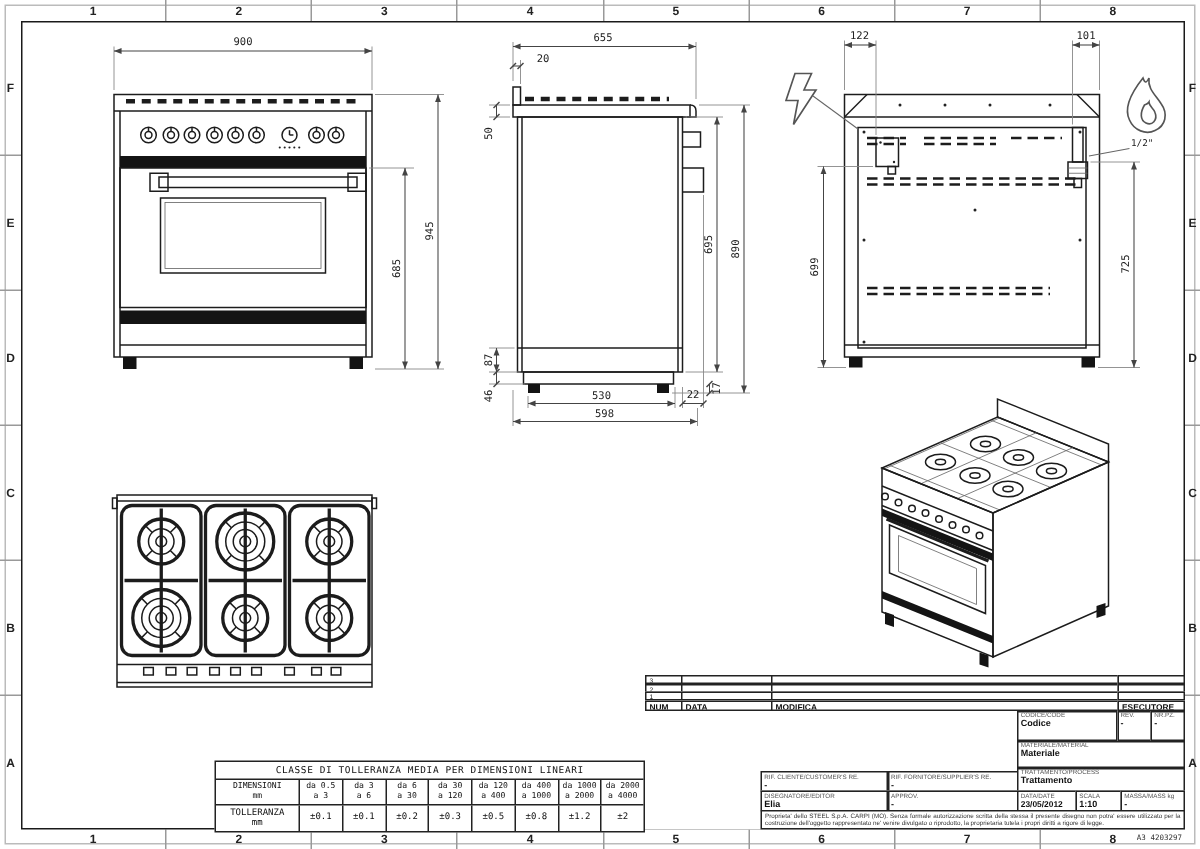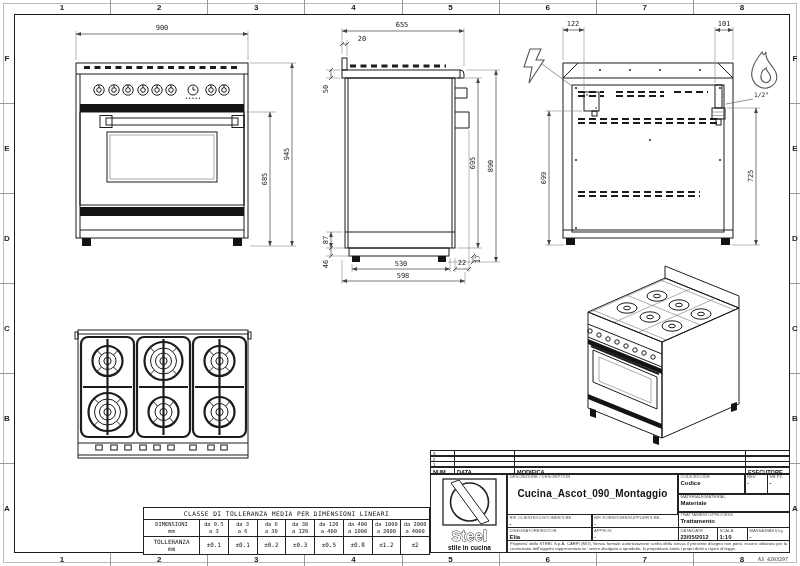--- a/index.html
+++ b/index.html
@@ -466,34 +466,21 @@
     <div class="c" style="left:315px;top:5.5px;width:45px;height:6px"></div>
     <div class="c revnum" style="left:0;top:11px;width:25px;height:6px">1</div>
     <div class="c" style="left:24px;top:11px;width:61px;height:6px"></div>
     <div class="c" style="left:84px;top:11px;width:232px;height:6px"></div>
     <div class="c" style="left:315px;top:11px;width:45px;height:6px"></div>
     <div class="c hdr" style="left:0;top:16.5px;width:25px;height:7.5px">NUM</div>
     <div class="c hdr" style="left:24px;top:16.5px;width:61px;height:7.5px">DATA</div>
     <div class="c hdr" style="left:84px;top:16.5px;width:232px;height:7.5px">MODIFICA</div>
     <div class="c hdr" style="left:315px;top:16.5px;width:45px;height:7.5px">ESECUTORE</div>
 
-    <div class="c" style="left:0;top:23.5px;width:77px;height:79.5px">
-      <svg width="76" height="78" viewBox="0 0 76 78">
-        <rect x="12" y="4" width="53" height="46" fill="none" stroke="#222" stroke-width="1.3"></rect>
-        <circle cx="38.5" cy="27" r="19" fill="none" stroke="#222" stroke-width="1.6"></circle>
-        <polygon points="20,8 28,5 58,46 50,49" fill="#fff" stroke="#222" stroke-width="1"></polygon>
-        <text x="38.5" y="66" text-anchor="middle" style="font:bold 14px 'Liberation Sans',sans-serif;fill:#fff;stroke:#222;stroke-width:.9;paint-order:stroke;letter-spacing:.5px">Steel</text>
-        <text x="38.5" y="75" text-anchor="middle" style="font:bold 6.5px 'Liberation Sans',sans-serif;fill:#111">stile in cucina</text>
-      </svg>
-    </div>
-
-    <div class="c" style="left:77px;top:23.5px;width:171px;height:41px">
-      <div class="lab">DESCRIZIONE / DESCRIPTION</div>
-      <div class="desc-val">Cucina_Ascot_090_Montaggio</div>
-    </div>
+
 
     <div class="c" style="left:77px;top:64px;width:85px;height:13.5px">
       <div class="lab">RIF. CLIENTE/CUSTOMER'S RE.</div>
       <div class="val">-</div>
     </div>
     <div class="c" style="left:161.5px;top:64px;width:87px;height:13.5px">
       <div class="lab">RIF. FORNITORE/SUPPLIER'S RE.</div>
       <div class="val">-</div>
     </div>
     <div class="c" style="left:77px;top:77px;width:85px;height:13.5px">

